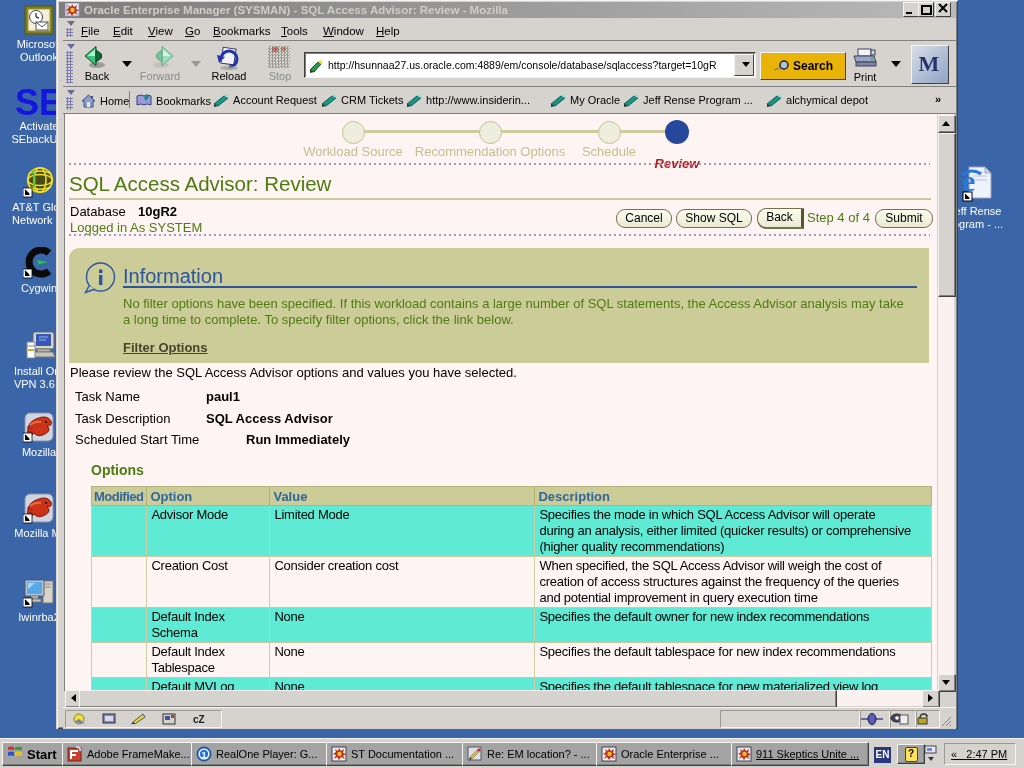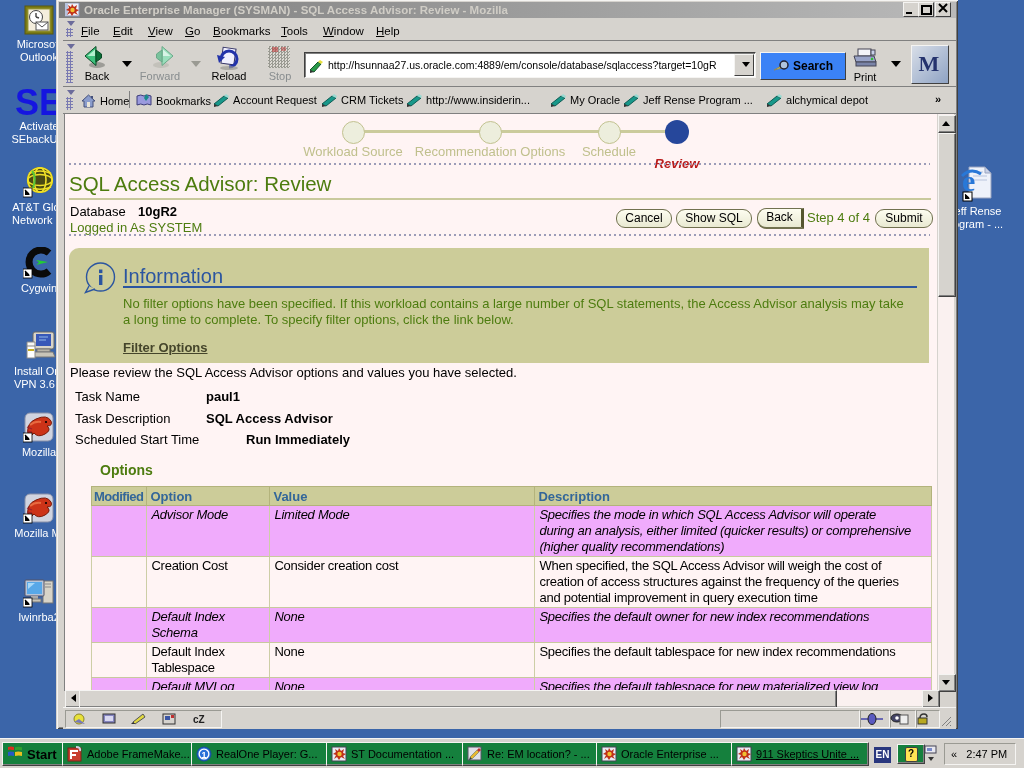--- a/index.html
+++ b/index.html
@@ -2,40 +2,40 @@
 <html><head>
 <meta charset="utf-8">
 <style>
 html,body{margin:0;padding:0;}
 body{width:1024px;height:768px;overflow:hidden;position:relative;background:#3b65a9;font-family:"Liberation Sans",sans-serif;}
 .abs{position:absolute;}
 
 .dico{position:absolute;width:64px;text-align:center;color:#fff;font-size:11px;line-height:13px;}
 
 #taskbar{position:absolute;left:0;top:738px;width:1024px;height:30px;background:#d6d3ce;border-top:1px solid #f5f4f2;}
-.tbtn{position:absolute;top:3px;height:22px;background:#15803d;border-top:1px solid #f5f4f2;border-left:1px solid #f5f4f2;border-right:1px solid #404040;border-bottom:1px solid #404040;box-shadow:inset -1px -1px 0 #808080;font-size:11px;color:#000;display:flex;align-items:center;padding:0 4px;white-space:nowrap;overflow:hidden;}
+.tbtn{position:absolute;top:3px;height:22px;background:#a3a3a3;border-top:1px solid #f5f4f2;border-left:1px solid #f5f4f2;border-right:1px solid #404040;border-bottom:1px solid #404040;box-shadow:inset -1px -1px 0 #808080;font-size:11px;color:#000;display:flex;align-items:center;padding:0 4px;white-space:nowrap;overflow:hidden;}
 .tbtn .ti{width:16px;height:16px;margin-right:4px;flex:0 0 16px;position:relative;}
 
 #win{position:absolute;left:56px;top:0px;width:901px;height:729px;background:#d6d3ce;border-left:1px solid #d6d3ce;box-shadow:inset 1px 1px 0 #f5f4f2, inset -1px -1px 0 #404040, inset 2px 2px 0 #d6d3ce, inset -2px -2px 0 #808080;}
 #titlebar{position:absolute;left:2px;top:2px;width:897px;height:16px;background:linear-gradient(to right,#7d7d7d,#b9b9b9);display:flex;align-items:center;}
 #titlebar .ttext{color:#d0cdc6;font-weight:bold;font-size:11.5px;margin-left:3px;white-space:nowrap;}
 .wbtn{position:absolute;top:2px;width:14px;height:13px;background:#d6d3ce;border-top:1px solid #f5f4f2;border-left:1px solid #f5f4f2;border-right:1px solid #404040;border-bottom:1px solid #404040;font-size:9px;line-height:10px;text-align:center;font-family:"Liberation Mono",monospace;}
 
 .grippy{position:absolute;left:2px;width:9px;background:#d6d3ce;}
 .grippy:before{content:"";position:absolute;left:2px;top:1px;border-left:4px solid transparent;border-right:4px solid transparent;border-top:5px solid #6b6b9b;}
 .grippy .dots{position:absolute;left:1px;top:8px;bottom:1px;width:7px;background:radial-gradient(circle at 1.5px 1.5px,#7a7ab2 1px,transparent 1.2px);background-size:3px 3px;}
 #menubar{position:absolute;left:6px;top:18px;width:893px;height:22px;background:#d6d3ce;border-bottom:1px solid #808080;box-shadow:0 1px 0 #f5f4f2;font-size:11.5px;}
 #menubar span.m{position:absolute;top:7px;}
 #navbar{position:absolute;left:6px;top:41px;width:893px;height:45px;background:#d6d3ce;border-bottom:1px solid #808080;box-shadow:0 1px 0 #f5f4f2;}
 #persbar{position:absolute;left:6px;top:87px;width:893px;height:26px;background:#d6d3ce;border-bottom:1px solid #808080;}
 .navlbl{position:absolute;font-size:11px;color:#000;text-align:center;}
 .gray{color:#888d8f !important;}
 
 #urlbox{position:absolute;left:241px;top:11px;width:450px;height:24px;background:#fff;border:1px solid #404040;border-right-color:#f5f4f2;border-bottom-color:#f5f4f2;box-shadow:inset 1px 1px 0 #808080;display:flex;align-items:center;font-size:12px;}
-#searchbtn{position:absolute;left:697px;top:11px;width:84px;height:26px;background:#3b82f6;border-top:1px solid #f5f4f2;border-left:1px solid #f5f4f2;border-right:1px solid #404040;border-bottom:1px solid #404040;font-weight:bold;font-size:12px;display:flex;align-items:center;justify-content:center;}
+#searchbtn{position:absolute;left:697px;top:11px;width:84px;height:26px;background:#eab308;border-top:1px solid #f5f4f2;border-left:1px solid #f5f4f2;border-right:1px solid #404040;border-bottom:1px solid #404040;font-weight:bold;font-size:12px;display:flex;align-items:center;justify-content:center;}
 
 .bmk{position:absolute;top:6px;font-size:11px;color:#000;display:flex;align-items:center;white-space:nowrap;}
 
 #content{position:absolute;left:7px;top:113px;width:872px;height:577px;background:#fff4f4;overflow:hidden;border-top:1px solid #808080;border-left:1px solid #808080;}
 
 .sbtn{position:absolute;background:#d6d3ce;border-top:1px solid #f5f4f2;border-left:1px solid #f5f4f2;border-right:1px solid #404040;border-bottom:1px solid #404040;box-shadow:inset -1px -1px 0 #808080;}
 .arr{position:absolute;width:0;height:0;}
 #vscroll{position:absolute;left:881px;top:113px;width:16px;height:577px;background:#faf1f0;border-top:1px solid #808080;}
 #hscroll{position:absolute;left:8px;top:690px;width:873px;height:16px;background:#faf1f0;}
 
@@ -44,21 +44,21 @@
 
 .oc{position:absolute;font-size:13px;color:#000;}
 .blue{color:#4d7c0f;}
 .dotline{position:absolute;height:2px;background-image:repeating-linear-gradient(to right,#9c9cb8 0 2px,transparent 2px 5px);}
 .circle{position:absolute;border-radius:50%;}
 .trainlbl{position:absolute;font-size:13px;color:#c0c08d;text-align:center;}
 .pill{position:absolute;height:17px;background:linear-gradient(#fdfdf0,#e9e9d2);border:1px solid #71714f;border-radius:9px;font-size:12px;color:#000;text-align:center;line-height:16px;}
 table.opts{position:absolute;left:26px;top:372px;border-collapse:collapse;font-size:13px;table-layout:fixed;}
 table.opts th{background:#cccc99;color:#336699;text-align:left;font-weight:bold;border:1px solid #b3b37c;padding:1px 3px;font-size:13px;}
 table.opts td{border:1px solid #cdcea6;border-bottom-color:#c8c99e;padding:1px 3px 1px 4px;vertical-align:top;line-height:16px;letter-spacing:-0.25px;}
-tr.odd td{background:#f0abfc;font-style:italic;}
+tr.odd td{background:#5eead4;}
 tr.even td{background:#fff4f4;}
 </style>
 </head>
 <body>
 
 <style>
 .dico{position:absolute;left:0;width:78px;text-align:center;color:#fff;font-size:11px;line-height:13px;}
 .dico svg{display:block;margin:0 auto 3px auto;}
 </style>
 <div class="dico" style="top:5px;">
@@ -344,21 +344,21 @@
     <div class="abs blue" style="left:58px;top:182px;font-size:13px;line-height:15.5px;width:800px;">No filter options have been specified. If this workload contains a large number of SQL statements, the Access Advisor analysis may take<br>a long time to complete. To specify filter options, click the link below.</div>
     <div class="abs" style="left:58px;top:226px;font-size:13px;font-weight:bold;color:#45452b;text-decoration:underline;">Filter Options</div>
 
     <div class="oc" style="left:5px;top:251px;">Please review the SQL Access Advisor options and values you have selected.</div>
     <div class="oc" style="left:10px;top:275px;">Task Name</div>
       <div class="oc" style="left:141px;top:275px;font-weight:bold;">paul1</div>
     <div class="oc" style="left:10px;top:297px;">Task Description</div>
       <div class="oc" style="left:141px;top:297px;font-weight:bold;">SQL Access Advisor</div>
     <div class="oc" style="left:10px;top:318px;">Scheduled Start Time</div>
       <div class="oc" style="left:141px;top:318px;font-weight:bold;padding-left:40px;">Run Immediately</div>
-    <div class="abs blue" style="left:35px;top:348px;font-size:14px;font-weight:bold;">Options</div>
+    <div class="abs blue" style="left:26px;top:348px;font-size:14px;font-weight:bold;">Options</div>
     <table class="opts">
       <colgroup>
           <col style="width:50px;">
           <col style="width:123px;">
           <col style="width:265px;">
           <col style="width:397px;">
         </colgroup>
       <tbody>
           <tr style="height:19px;">
             <th style="letter-spacing:-0.5px;padding-left:2px;padding-right:3px;">Modified</th>
@@ -492,14 +492,14 @@
         </svg></span>911 Skeptics Unite ...</div>
   <div style="position:absolute;left:874px;top:8px;width:17px;height:16px;background:#29377e;color:#fff;font-size:10px;font-weight:bold;text-align:center;line-height:16px;">EN</div>
   <div class="tbtn" style="left:897px;top:5px;width:18px;height:18px;justify-content:center;">
       <span style="color:#000;background:#ffe354;border:1px solid #404040;border-radius:2px;width:11px;height:13px;font-size:10px;font-weight:bold;text-align:center;">?</span>
     </div>
   <svg style="position:absolute;left:923px;top:6px;" width="16" height="18" viewBox="0 0 16 18">
       <rect x="2" y="1" width="11" height="7" fill="#e8e8f0" stroke="#445"></rect>
       <rect x="4" y="3" width="5" height="3" fill="#7888c8"></rect>
       <path d="M5 12 L11 12 L8 16 Z" fill="#333"></path>
     </svg>
-    <div style="position:absolute;left:944px;top:4px;width:72px;height:22px;font-size:11px;display:flex;align-items:center;border:1px solid #9a9a93;border-right-color:#f5f4f2;border-bottom-color:#f5f4f2;padding-left:6px;box-sizing:border-box;">«&nbsp;&nbsp;&nbsp;2:47 PM</div>
+    <div style="position:absolute;left:944px;top:4px;width:72px;height:22px;font-size:11px;display:flex;align-items:center;border:1px solid #9a9a93;border-right-color:#f5f4f2;border-bottom-color:#f5f4f2;padding-left:6px;box-sizing:border-box;text-decoration:underline;">«&nbsp;&nbsp;&nbsp;2:47 PM</div>
 </div>
 
 </body></html>

